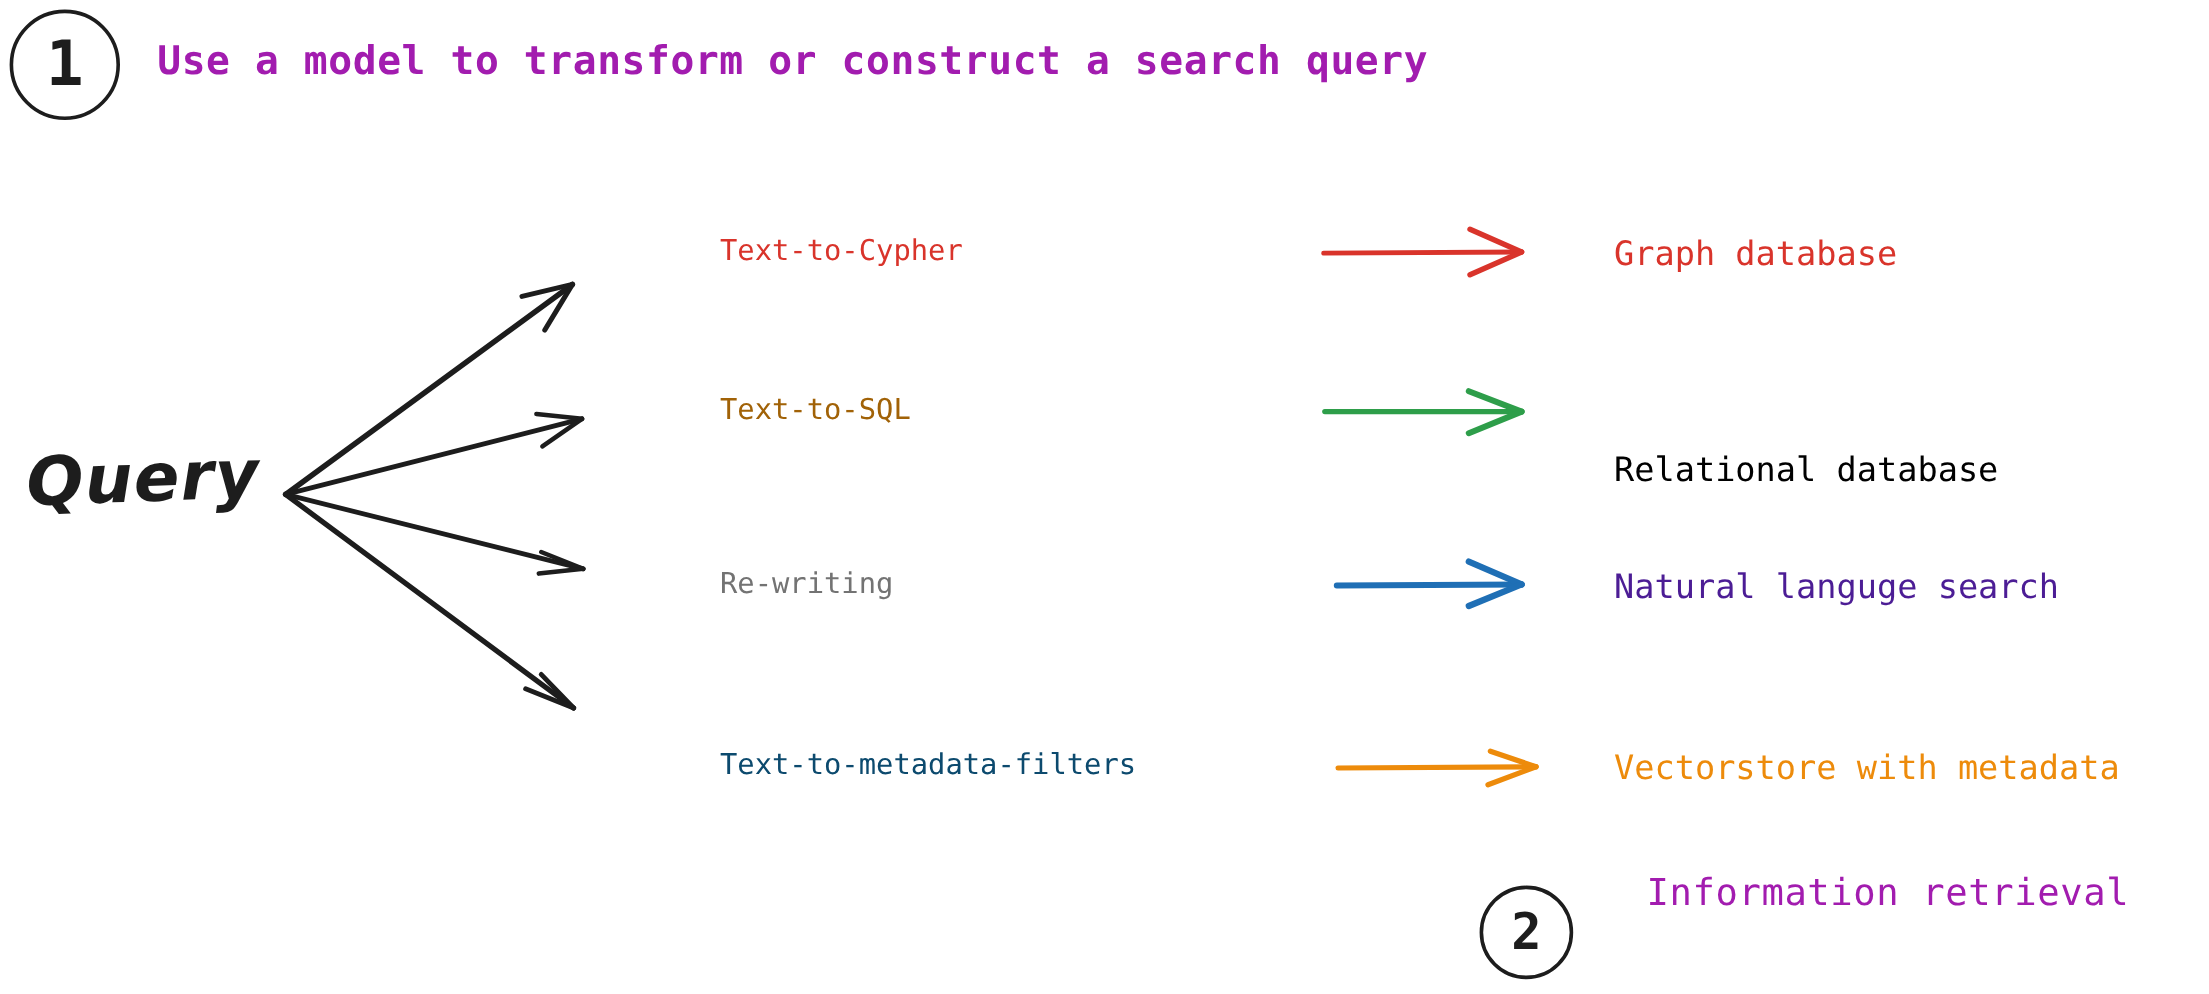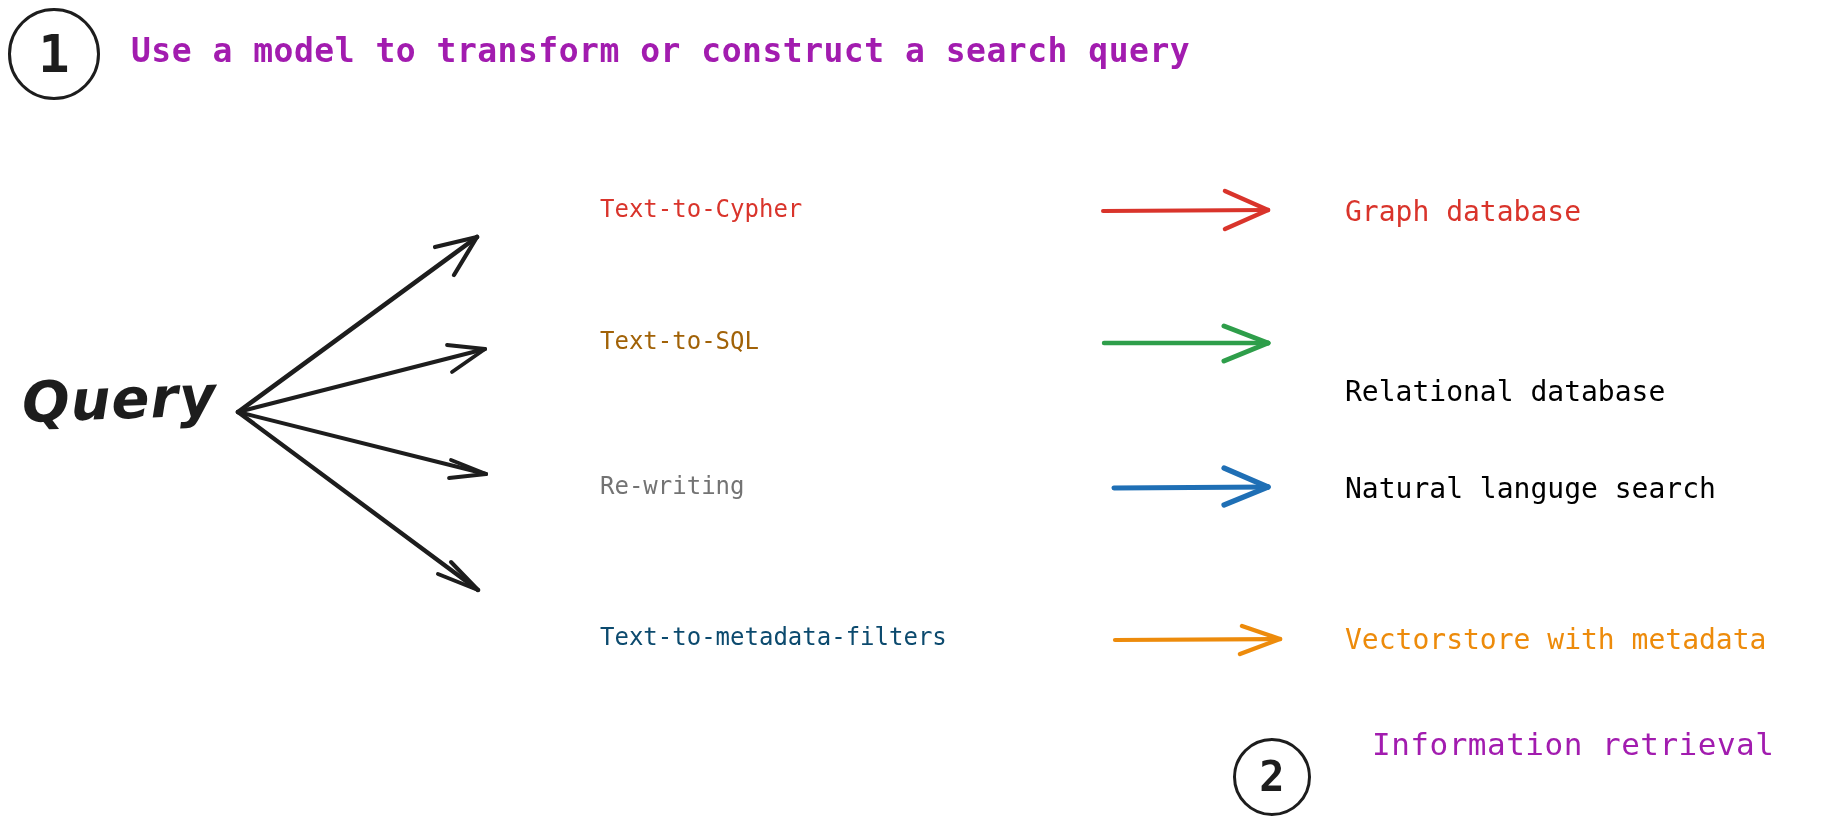--- a/index.html
+++ b/index.html
@@ -172,21 +172,21 @@
   <div class="method-label" style="left:600px; top:327px; color:#a16207;">Text-to-SQL</div>
 
   <div class="method-label" style="left:600px; top:472px; color:#737373;">Re-writing</div>
 
   <div class="method-label" style="left:600px; top:623px; color:#0c4a6e;">Text-to-metadata-filters</div>
 
   <div class="target-label" style="left:1345px; top:195px; color:#d9342b;">Graph database</div>
 
   <div class="target-label" style="left:1345px; top:327px; color:#000000;margin-top:48px;">Relational database</div>
 
-  <div class="target-label" style="left:1345px; top:472px; color:#000000;">Natural languge search</div>
+  <div class="target-label" style="left:1345px; top:472px; color:#4c1d95;">Natural languge search</div>
 
   <div class="target-label" style="left:1345px; top:623px; color:#ed8b0b;">Vectorstore with metadata</div>
 
   <div class="step-badge two">
     <span>2</span>
   </div>
   <div class="step-caption two">Information retrieval</div>
 
 </div>
 

